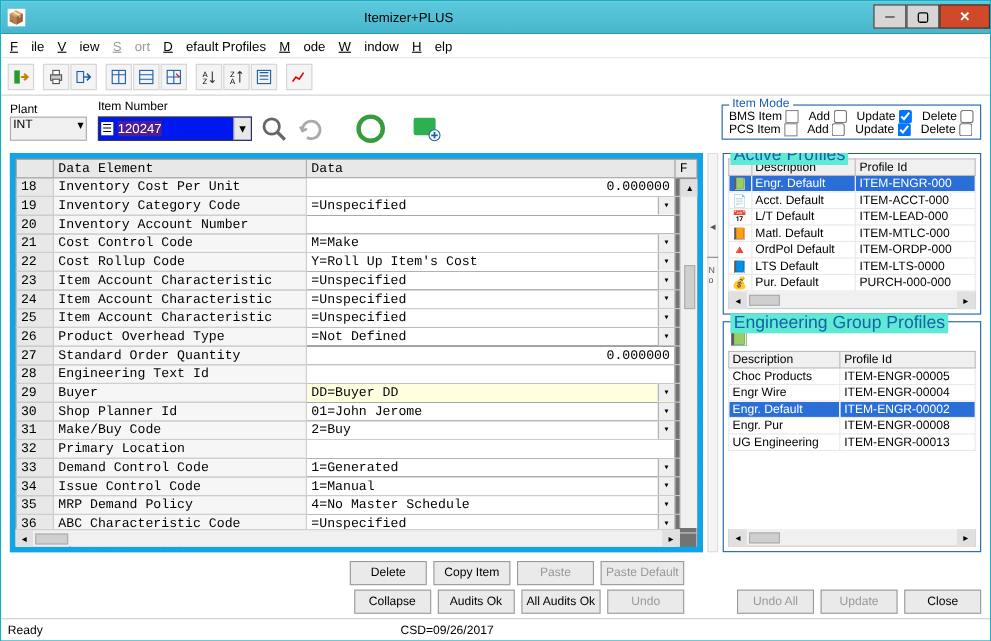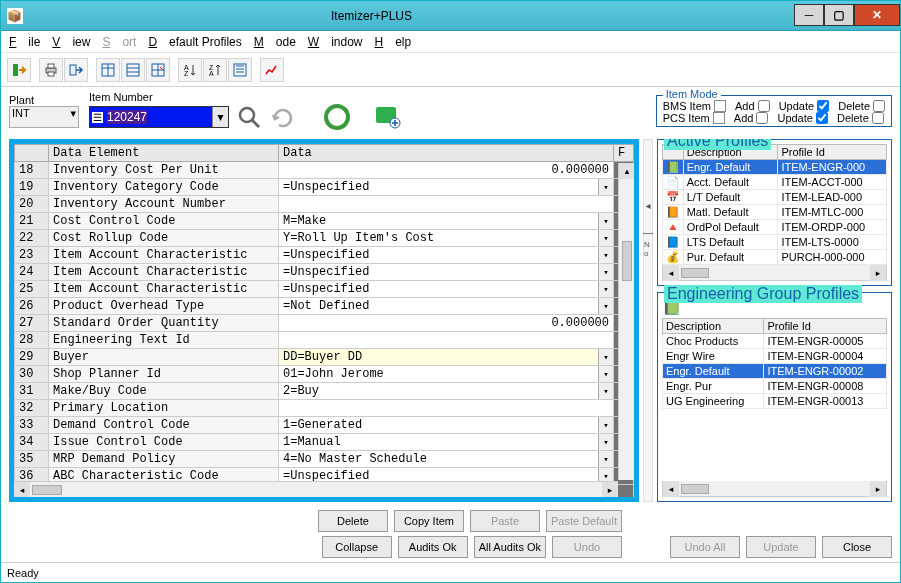--- a/index.html
+++ b/index.html
@@ -619,15 +619,16 @@
     <div style="width:30px"></div>
     <div id="btnsR2" style="display: flex; gap: 6px; width: 228px; justify-content: flex-end;">
         <button class="btn" disabled="">Undo All</button>
         <button class="btn" disabled="">Update</button>
         <button class="btn">Close</button>
       </div>
   </div>
 
   <div class="statusbar">
     <span>Ready</span>
+    <span class="center">CSD=09/26/2017</span>
     <span style="width:120px"></span>
   </div>
 </div>
 
 </body></html>

